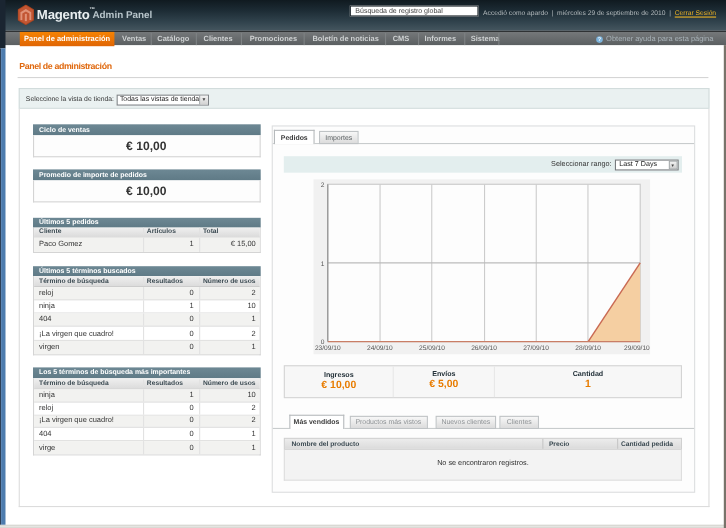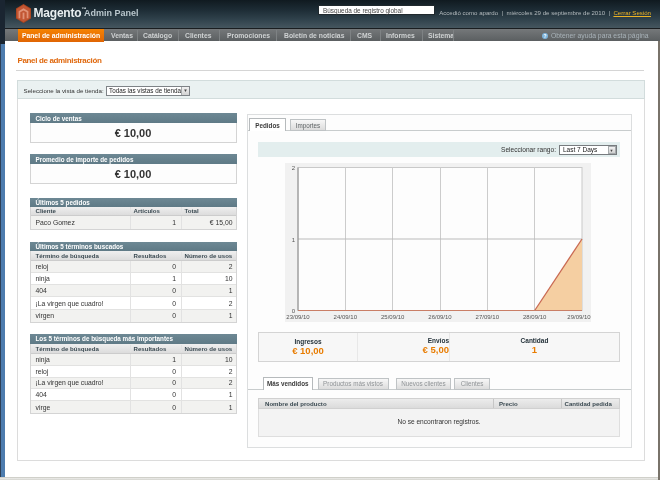--- a/index.html
+++ b/index.html
@@ -214,21 +214,21 @@
         <text x="294" y="155.5" text-anchor="middle">29/09/10</text>
       </g>
     </svg>
   </div>
 
   <div class="abs" style="left:258px;top:332px;width:362px;height:30px;background:#f7f7f7;border:1px solid #d4d4d4;display:flex;">
     <div style="width:99px;text-align:center;padding-top:4.5px;border-right:1px solid #e8e8e8;">
         <div style="font-size:6.5px;font-weight:bold;color:#24323a;">Ingresos</div>
         <div style="font-size:9.5px;font-weight:bold;color:#e87c00;">€ 10,00</div>
       </div>
-    <div style="width:92px;text-align:right;padding-top:4px;border-right:1px solid #e8e8e8;">
+    <div style="width:92px;text-align:center;padding-top:4px;border-right:1px solid #e8e8e8;">
         <div style="font-size:6.5px;font-weight:bold;color:#24323a;">Envíos</div>
         <div style="font-size:9.5px;font-weight:bold;color:#e87c00;">€ 5,00</div>
       </div>
     <div style="flex:1;text-align:center;padding-top:4px;">
         <div style="font-size:6.5px;font-weight:bold;color:#24323a;">Cantidad</div>
         <div style="font-size:9.5px;font-weight:bold;color:#e87c00;">1</div>
       </div>
   </div>
 
   <div class="abs" style="left:248px;top:389px;width:383px;height:1px;background:#c8cccd;"></div>

